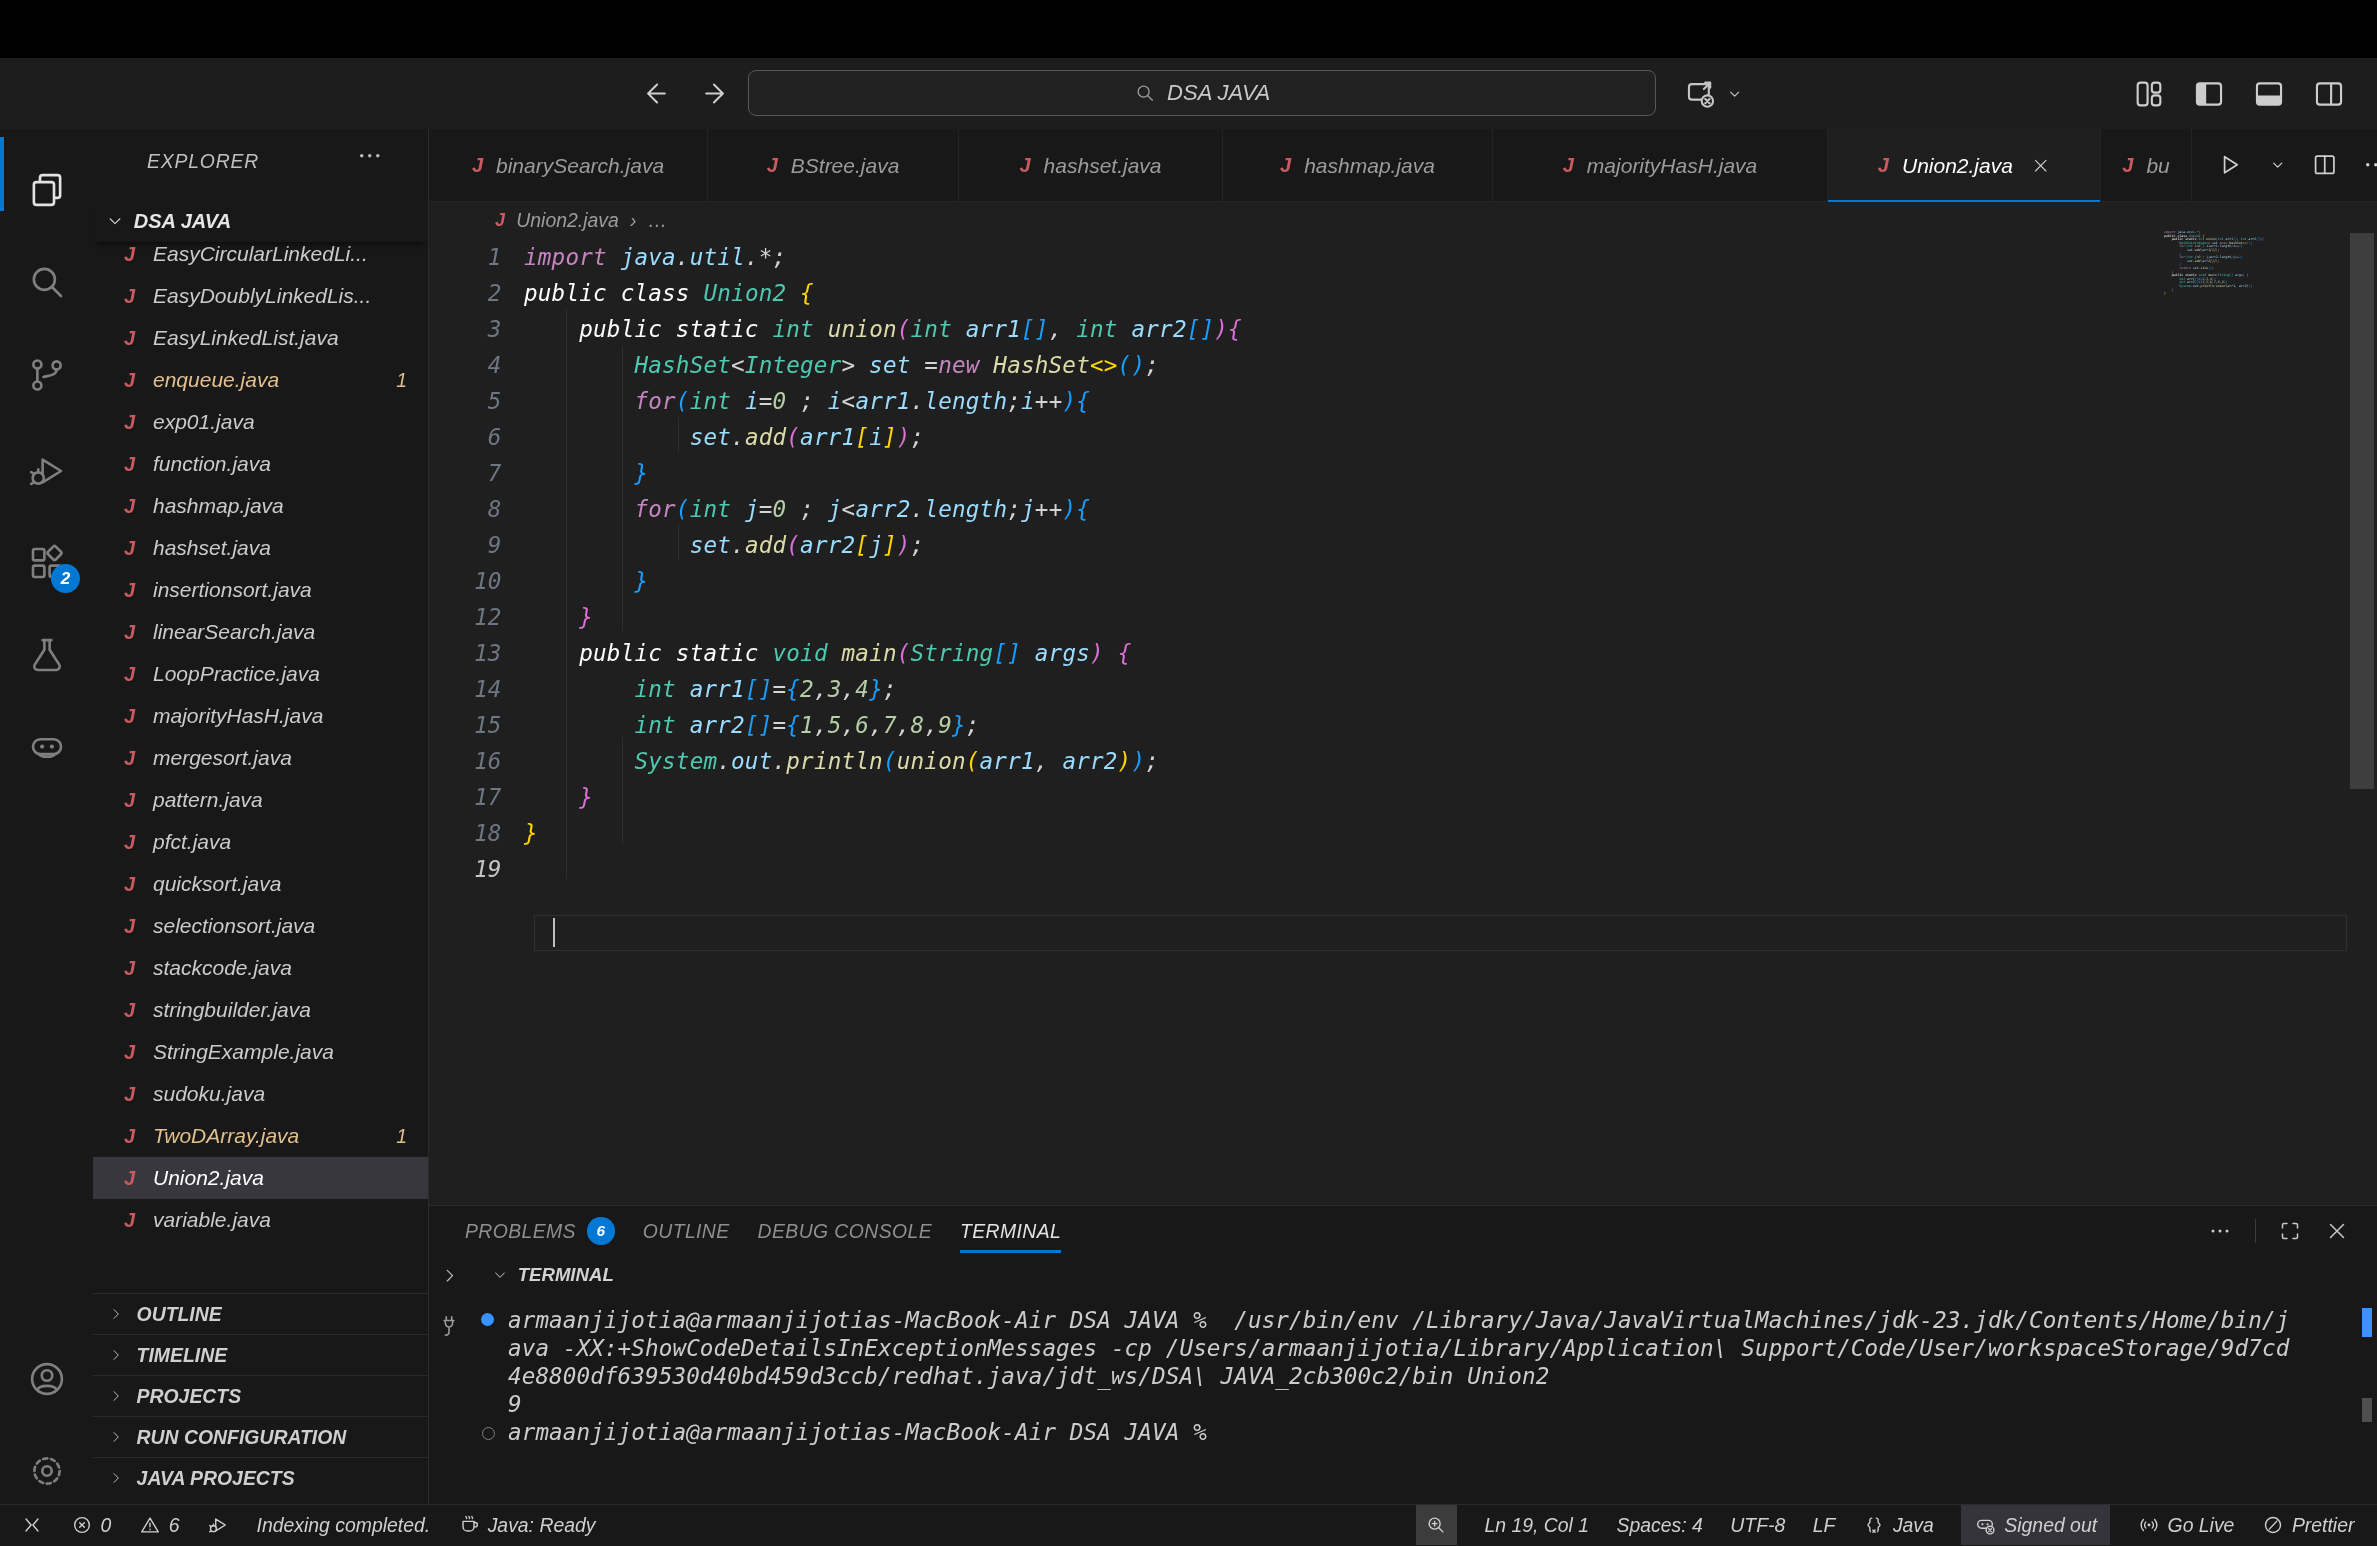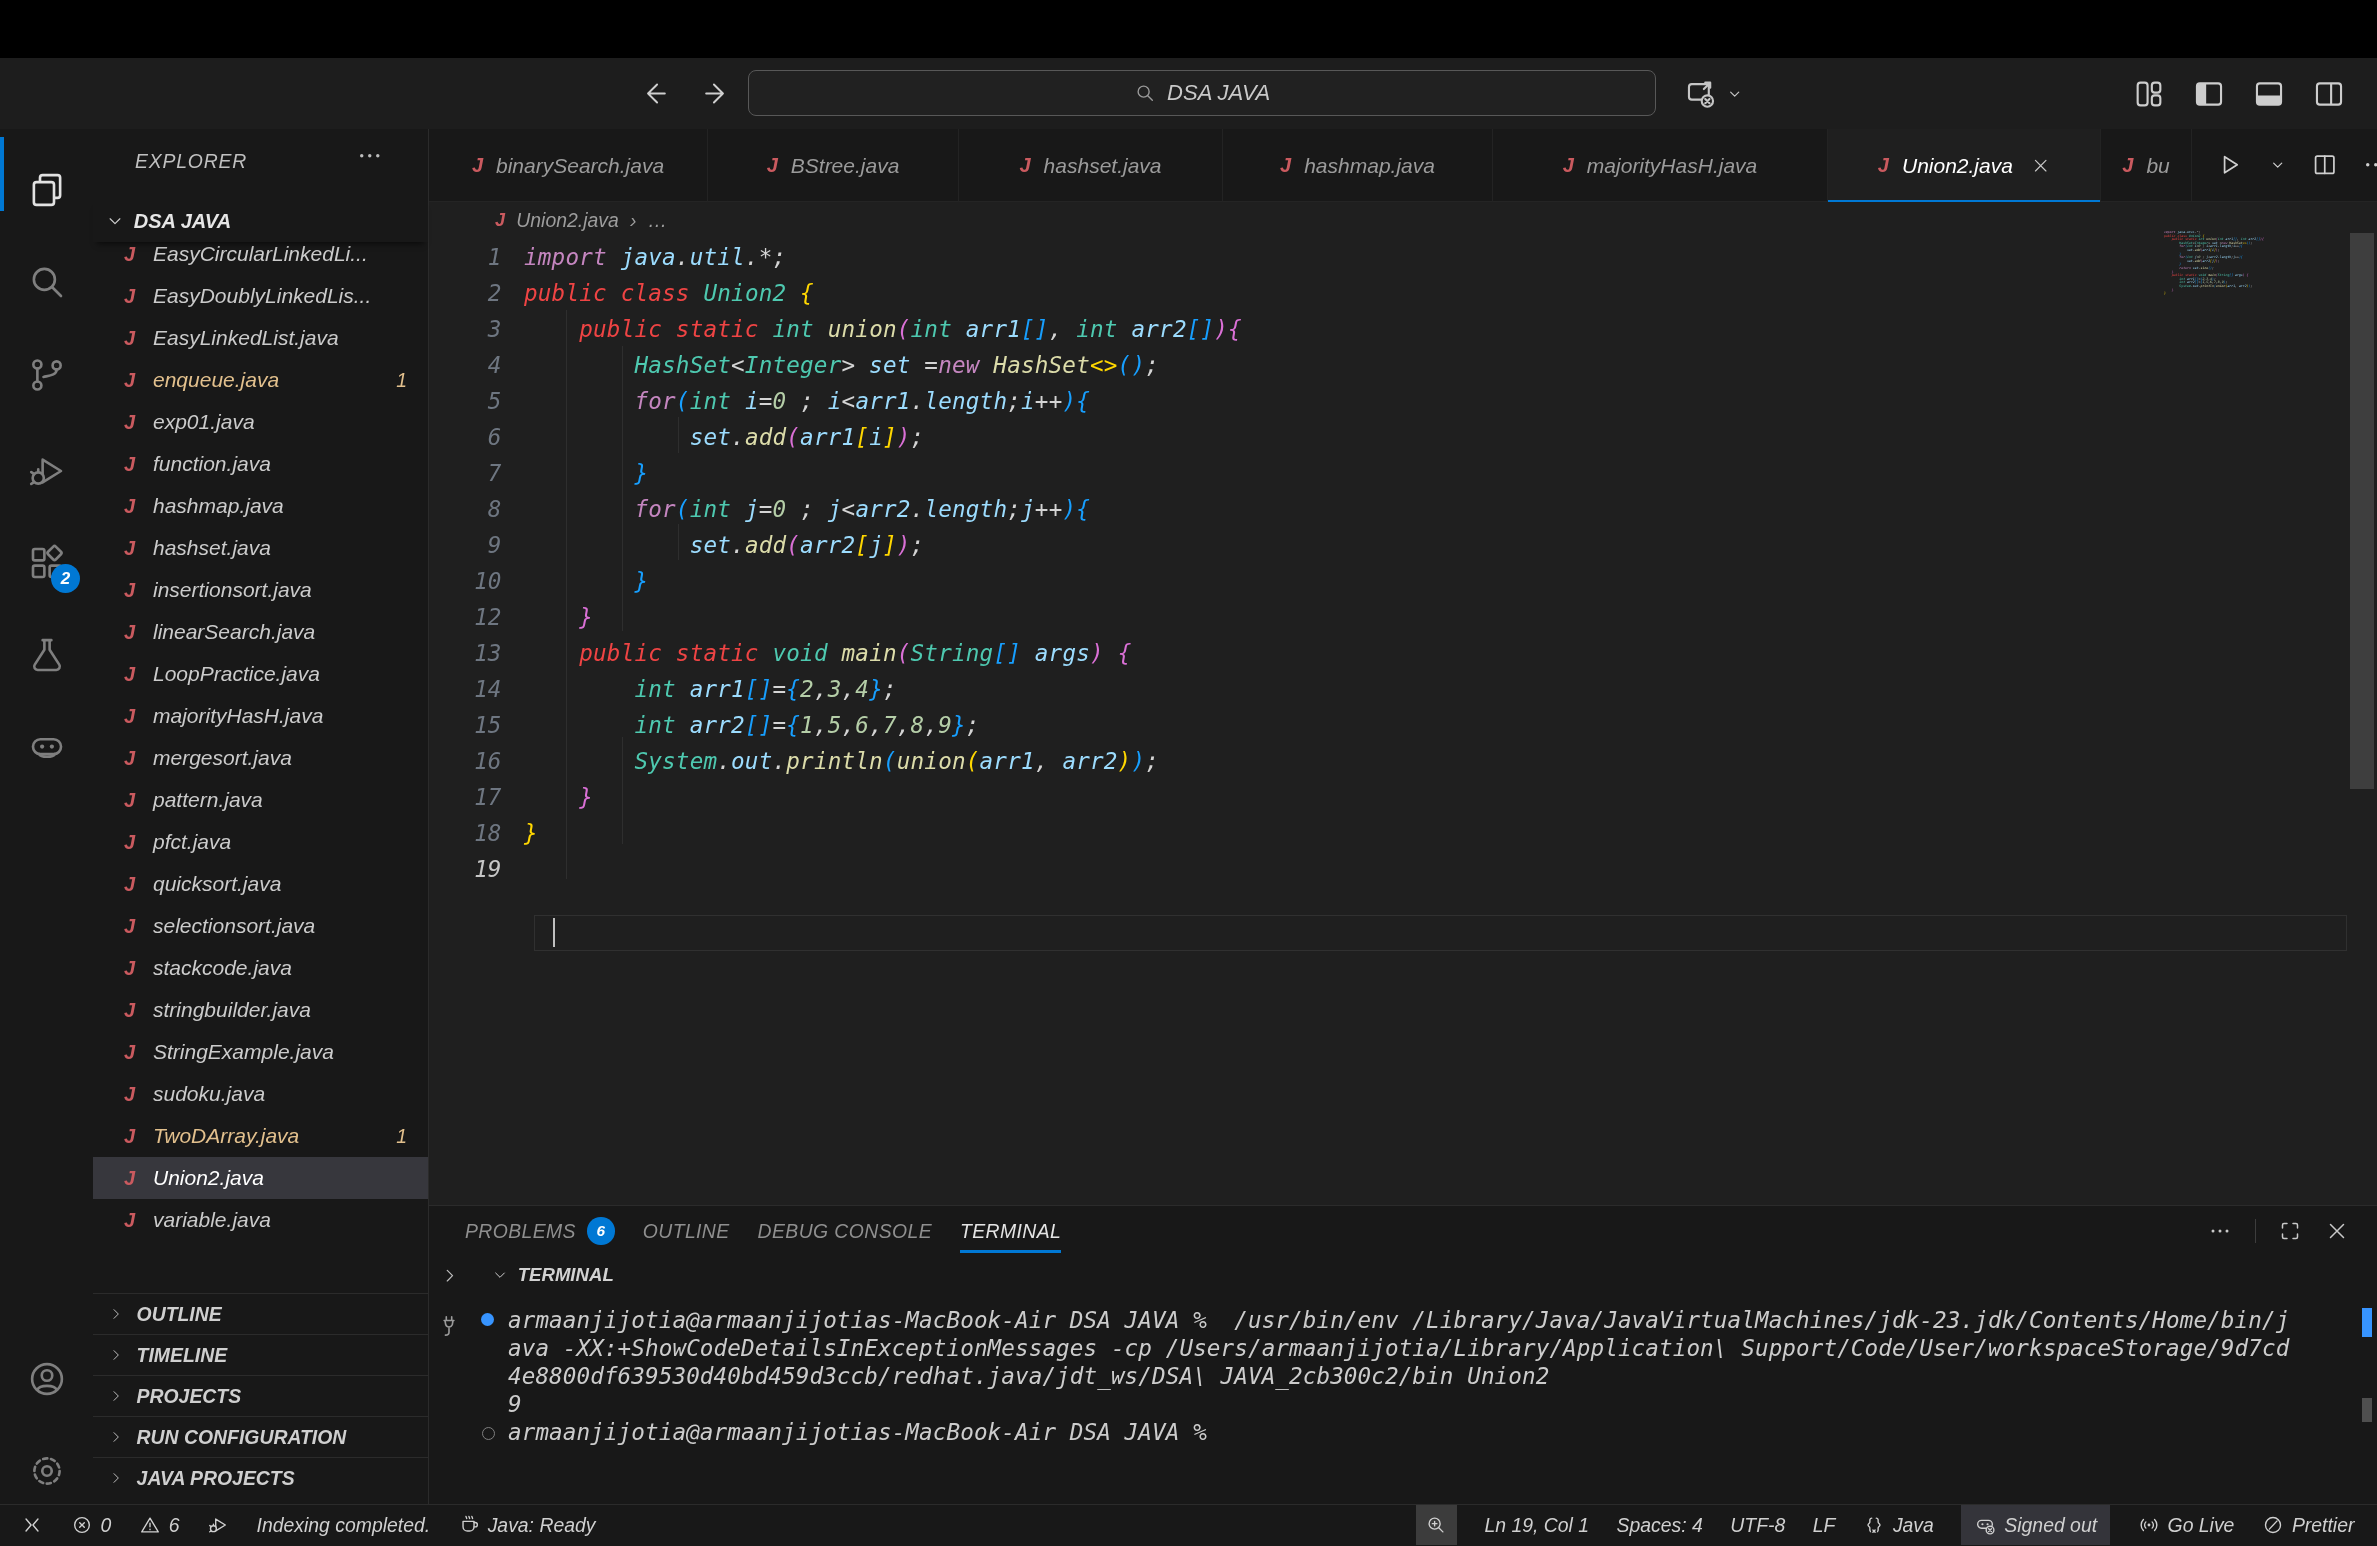--- a/index.html
+++ b/index.html
@@ -25,21 +25,21 @@
   #activitybar{left:0;top:129px;width:93px;height:1375px;background:#181818;}
   .aicon{position:absolute;left:0;width:93px;height:81px;display:flex;align-items:center;justify-content:center;
          font-size:42px;color:#7f7f7f;}
   .aicon.active{color:#e2e2e2;}
   #actbar-indicator{left:0;top:8px;width:4px;height:74px;background:#0078d4;}
   .abadge{position:absolute;right:13px;bottom:9.7px;width:29px;height:29px;border-radius:14.6px;background:#0078d4;
           color:#fff;font-size:17px;display:flex;align-items:center;justify-content:center;font-weight:700;}
 
   
   #sidebar{left:93px;top:129px;width:336px;height:1375px;background:#181818;border-right:0.8px solid #2b2b2b;box-sizing:border-box;}
-  #exp-title{left:42px;top:21px;font-size:19.4px;color:#c0c0c0;letter-spacing:0.8px;}
+  #exp-title{left:54px;top:21px;font-size:19.4px;color:#c0c0c0;letter-spacing:0.8px;}
   #exp-dots{right:45px;top:13px;font-size:27.5px;color:#bdbdbd;}
   #dsa-head{left:0;top:71px;width:100%;height:42px;background:#181818;z-index:5;gap:9.7px;padding-left:13px;
             box-sizing:border-box;font-weight:700;font-size:20px;color:#e6e6e6;box-shadow:0 5.7px 5.7px -4px rgba(0,0,0,.55);}
   #dsa-head .ico{font-size:18px;color:#cfcfcf;}
   #files{left:0;top:104px;width:100%;height:1009px;overflow:hidden;z-index:1;}
   .frow{height:42px;display:flex;align-items:center;padding-left:31px;position:relative;box-sizing:border-box;}
   .frow .fj{width:29px;font-size:20px;font-weight:700;color:#ca5a5f;flex-shrink:0;}
   .frow .fname{font-size:21px;color:#cbcbcb;white-space:nowrap;}
   .frow .fbadge{position:absolute;right:21px;font-size:19.4px;}
   .frow.sel{background:#37373d;}
@@ -65,21 +65,21 @@
   #breadcrumb{left:0;top:73px;width:100%;height:37px;background:#1f1f1f;display:flex;align-items:center;gap:11.3px;
               padding-left:66px;box-sizing:border-box;font-size:19.4px;color:#9d9d9d;}
   #breadcrumb .fj{font-size:18px;font-weight:700;color:#ca5a5f;}
   #code{left:0;top:110px;width:100%;height:966px;font-family:"DejaVu Sans Mono",monospace;font-size:22.6px;line-height:36px;}
   .crow{height:36px;display:flex;}
   .crow .ln{width:95px;text-align:right;padding-right:22.6px;color:#6e7681;flex-shrink:0;box-sizing:border-box;}
   .crow .ln.cur{color:#c6c6c6;}
   .crow .lc{white-space:pre;letter-spacing:0.2px;}
   .lensrow{height:36px;display:flex;align-items:center;font-family:"Liberation Sans",sans-serif;font-size:18.6px;
            color:#999999;padding-left:180px;box-sizing:border-box;}
-  .tk-kw{color:#ef4444}.tk-ctl{color:#c586c0}.tk-type{color:#4ec9b0}.tk-fn{color:#dcdcaa}
+  .tk-kw{color:#ffffff}.tk-ctl{color:#c586c0}.tk-type{color:#4ec9b0}.tk-fn{color:#dcdcaa}
   .tk-var{color:#9cdcfe}.tk-num{color:#b5cea8}.tk-pun{color:#d4d4d4}
   .tk-b1{color:#ffd700}.tk-b2{color:#da70d6}.tk-b3{color:#179fff}
   .iguide{position:absolute;width:1.2px;background:#2e2e2e;}
   #curline{position:absolute;left:105px;right:31px;top:676px;height:36px;border:1.6px solid #303030;box-sizing:border-box;}
   #cursor{position:absolute;left:124px;top:679px;width:2.4px;height:29px;background:#bfbfbf;}
   #minimap{position:absolute;left:1735px;top:102px;width:107px;height:92px;overflow:hidden;
            font-family:"DejaVu Sans Mono",monospace;font-size:3.2px;line-height:3.6px;white-space:pre;opacity:.95;}
   #vscroll{position:absolute;left:1921px;top:104px;width:24px;height:556px;background:rgba(121,121,121,.35);}
 
   

